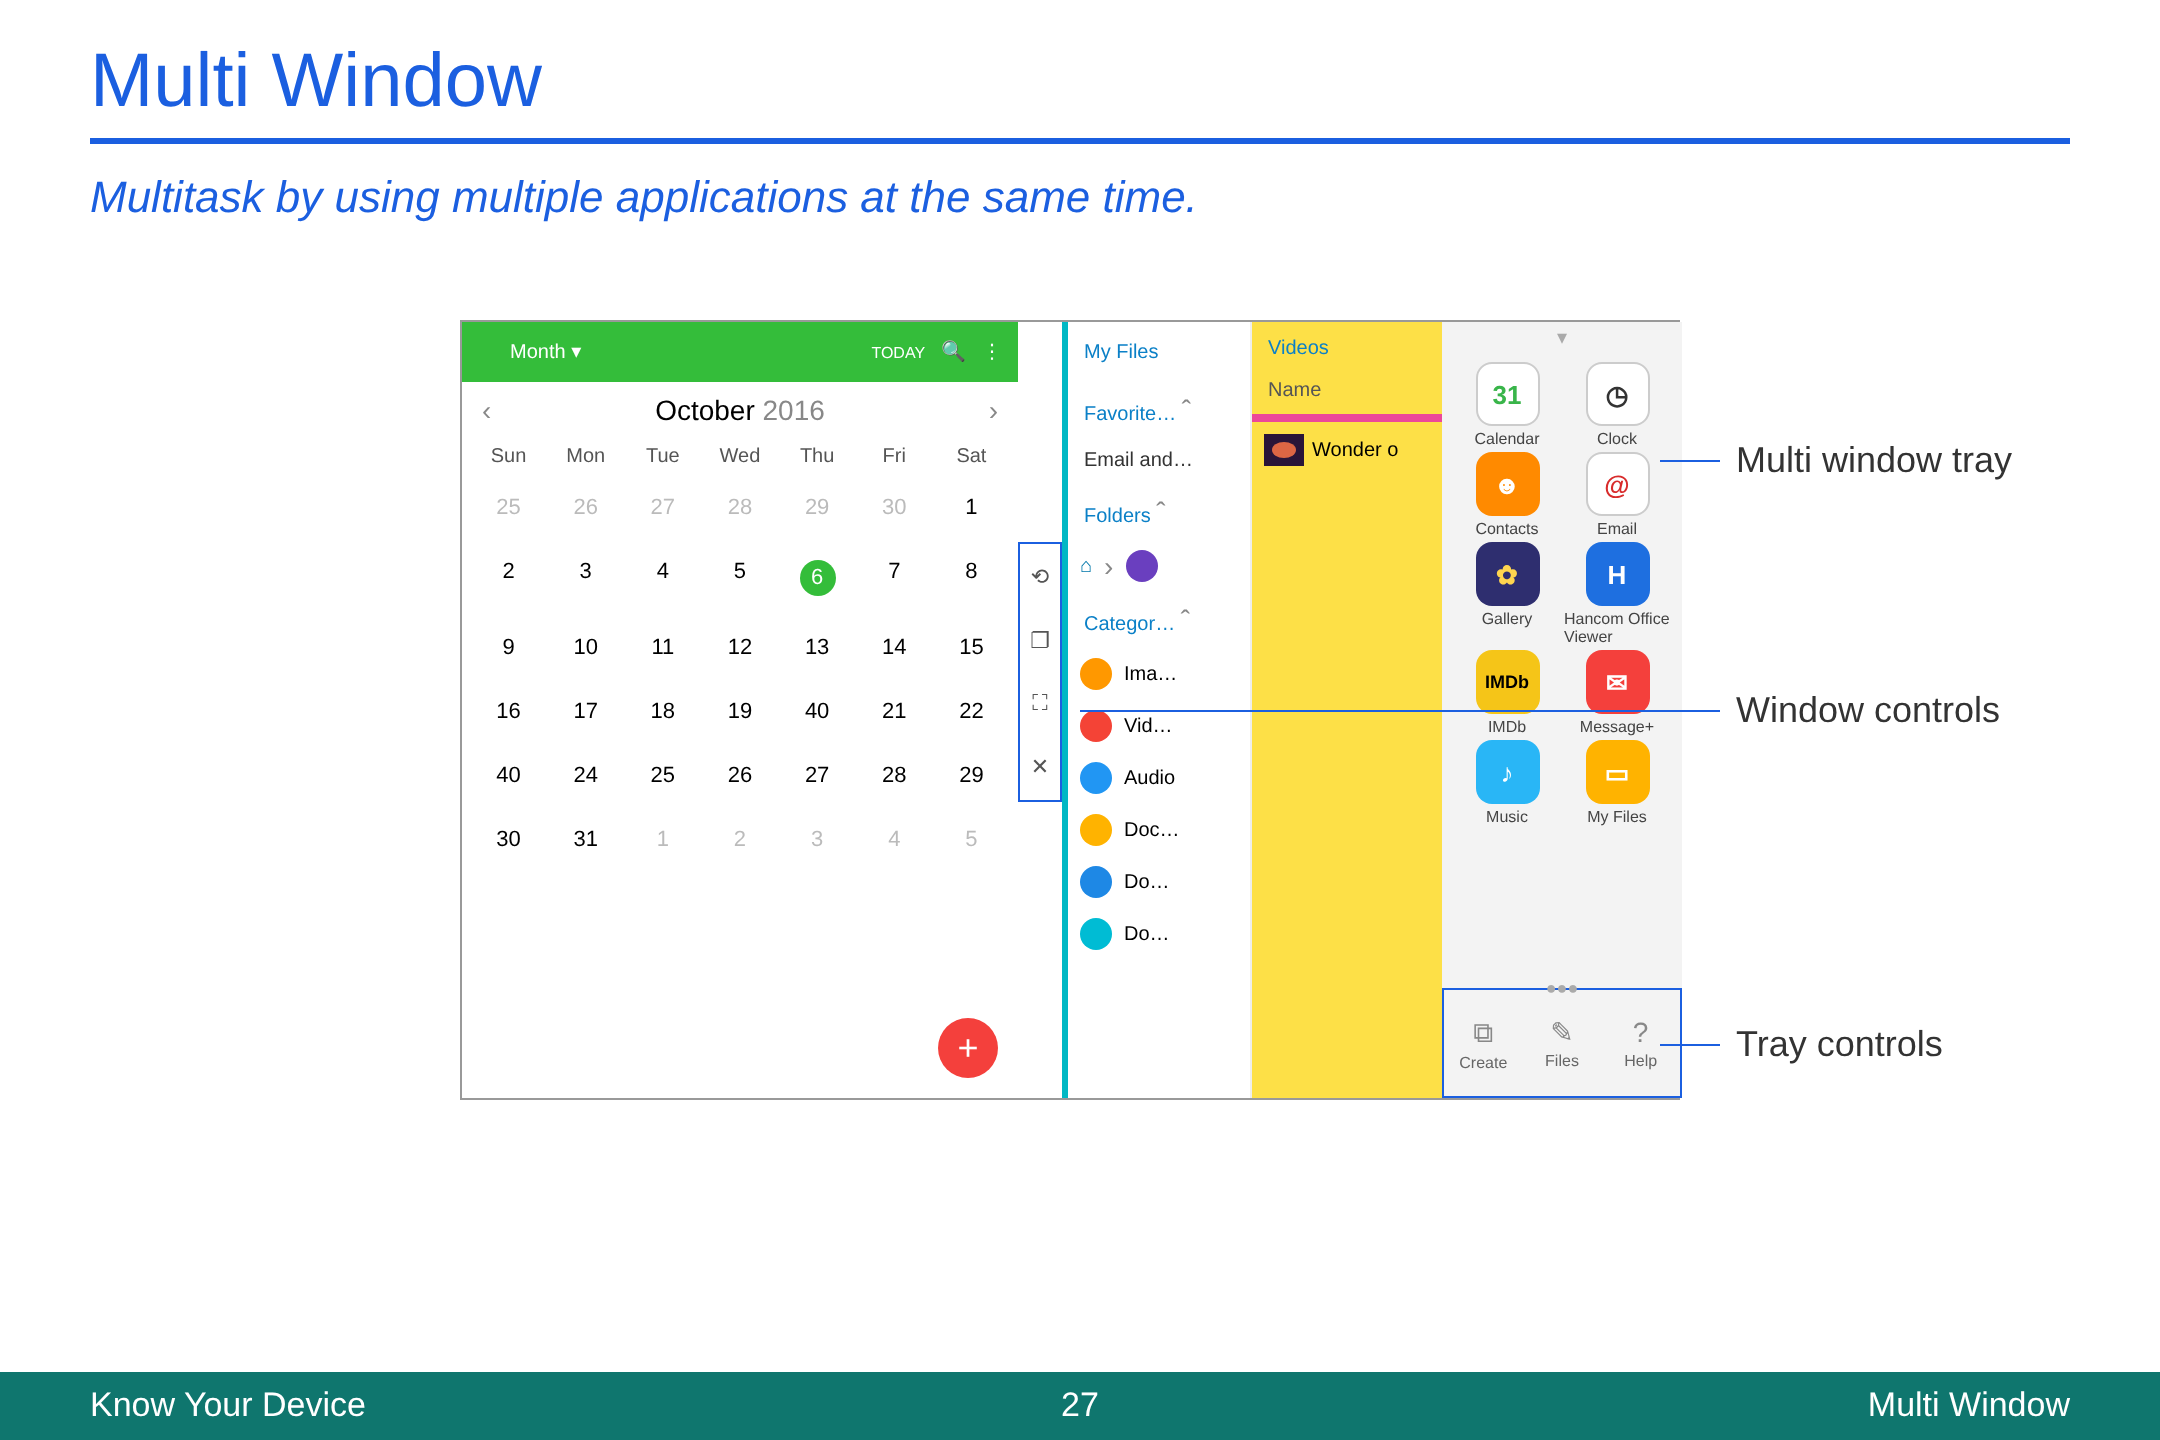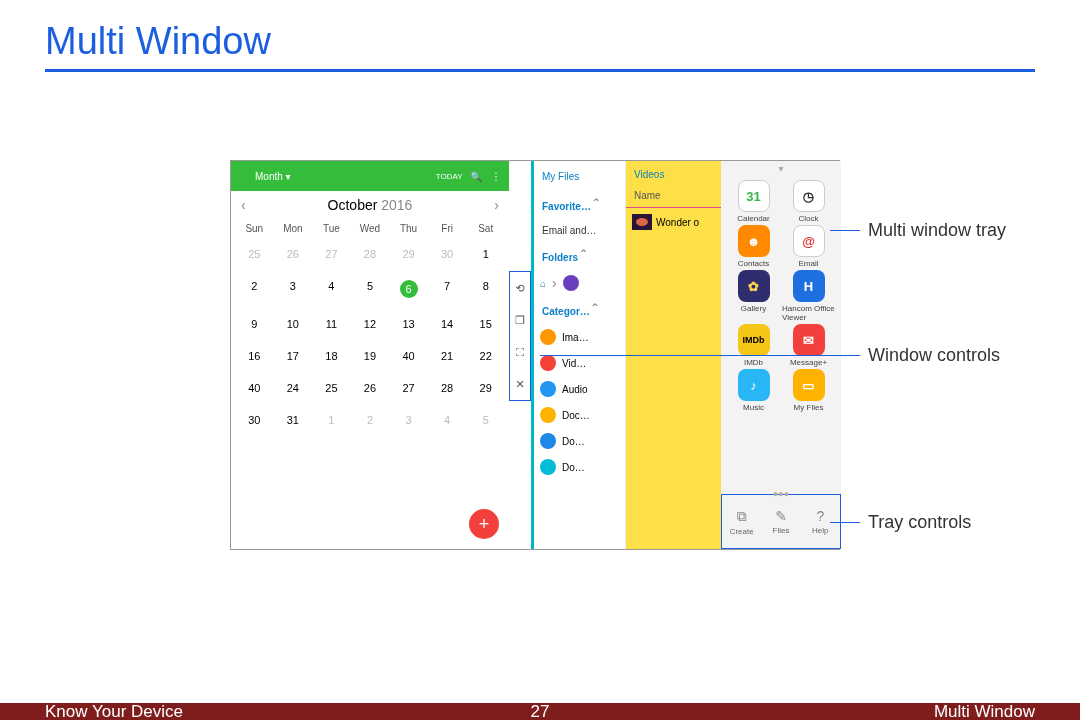--- a/index.html
+++ b/index.html
@@ -23,55 +23,56 @@
   .cal-cell.dim { color: #bbb; }
   .cal-cell.today { position: relative; }
   .cal-cell.today span { display: inline-block; width: 18px; height: 18px; line-height: 18px; border-radius: 50%; background: #34bd3a; color: #fff; }
   .fab { position: absolute; right: 10px; bottom: 10px; width: 30px; height: 30px; border-radius: 50%; background: #f4403c; color: #fff; font-size: 18px; text-align: center; line-height: 30px; }
   
   .win-controls { position: absolute; left: 278px; top: 110px; width: 22px; height: 130px; background: #fff; border: 1px solid #1b5fe0; display: flex; flex-direction: column; align-items: center; justify-content: space-around; font-size: 11px; color: #555; }
   
   .mid-panel { position: absolute; left: 300px; top: 0; width: 95px; height: 100%; background: #fff; border-left: 3px solid #00b8c4; border-right: 1px solid #eee; }
   .mid-top { height: 30px; background: #fff; display:flex; align-items:center; padding-left:8px; font-size:10px; color:#0b80c7; }
   .mid-row { font-size: 10px; padding: 6px 8px; color: #333; }
-  .mid-row.group { color:#0b80c7;font-weight:bold; }
+  .mid-row.group { color:#0b80c7; }
   .mid-item { display:flex; align-items:center; gap:6px; font-size:10px; padding:5px 6px; }
   .mid-item .dot { width:16px; height:16px; border-radius:50%; display:inline-block; }
   .c-purple{background:#6a3fbf;} .c-orange{background:#ff9800;} .c-red{background:#f44336;} .c-blue{background:#2196f3;} .c-yellow{background:#ffb300;} .c-bluec{background:#1e88e5;} .c-teal{background:#00bcd4;}
   
   .files-panel { position: absolute; left: 395px; top: 0; width: 95px; height: 100%; background:#fde047; }
   .files-head { font-size: 10px; color:#0b80c7; padding:8px; }
-  .files-name { font-size: 10px; color:#555; padding:2px 8px 6px; border-bottom:1px solid #ec4899; }
+  .files-name { font-size: 10px; color:#555; padding:2px 8px 6px; border-bottom:4px solid #ec4899; }
   .file-row { display:flex; align-items:center; gap:4px; padding:6px 6px; font-size:10px; }
   .file-thumb { width:20px; height:16px; background:#2a1538; display:inline-block; position:relative; }
   .file-thumb::after { content:''; position:absolute; inset:4px; background:#d64; border-radius:50%; }
   
   .tray-panel { position: absolute; left: 490px; top: 0; width: 120px; height: 100%; background:#f3f3f3; }
   .tray-grid { display:grid; grid-template-columns:1fr 1fr; gap:2px 2px; padding:6px 6px 2px; }
   .tray-cell { display:flex; flex-direction:column; align-items:center; font-size:8px; color:#444; }
   .tray-icon { width:32px; height:32px; border-radius:8px; margin-bottom:2px; display:flex; align-items:center; justify-content:center; color:#fff; font-size:13px; font-weight:bold; }
   .tray-controls { position:absolute; left:0; right:0; bottom:0; height:55px; border:1px solid #1b5fe0; display:flex; }
   .tray-controls .tc { flex:1; display:flex; flex-direction:column; align-items:center; justify-content:center; font-size:8px; color:#666; gap:2px; }
   .tc-icon { font-size:14px; color:#888; }
   
   .callout { position:absolute; display:flex; align-items:center; }
   .callout .lead { height:1px; background:#1b5fe0; }
   .callout-label { font-size:18px; color:#333; white-space:nowrap; margin-left:8px; }
   
-  .footer { position:absolute; left:0; right:0; bottom:0; height:17px; background:#7f1d1d; color:#fff; display:flex; align-items:center; padding:0 45px; font-size:17px; }
+  .footer { position:absolute; left:0; right:0; bottom:0; height:34px; background:#0f766e; color:#fff; display:flex; align-items:center; padding:0 45px; font-size:17px; }
   .footer .mid { position:absolute; left:50%; transform:translateX(-50%); }
   .footer .right { margin-left:auto; }
   .chev { font-size:14px; color:#888; }
 </style>
 </head>
 <body>
 
 <div class="page">
   <div class="title">Multi Window</div>
   <hr class="hr">
+  <div class="subtitle">Multitask by using multiple applications at the same time.</div>
 
   <div class="shot-area">
 
     <div class="cal-panel">
       <div class="cal-header">
         <span><span>Month</span> ▾</span>
         <span class="spacer"></span>
         <span style="font-size:8px">TODAY</span>
         <span>🔍</span>
         <span>⋮</span>

